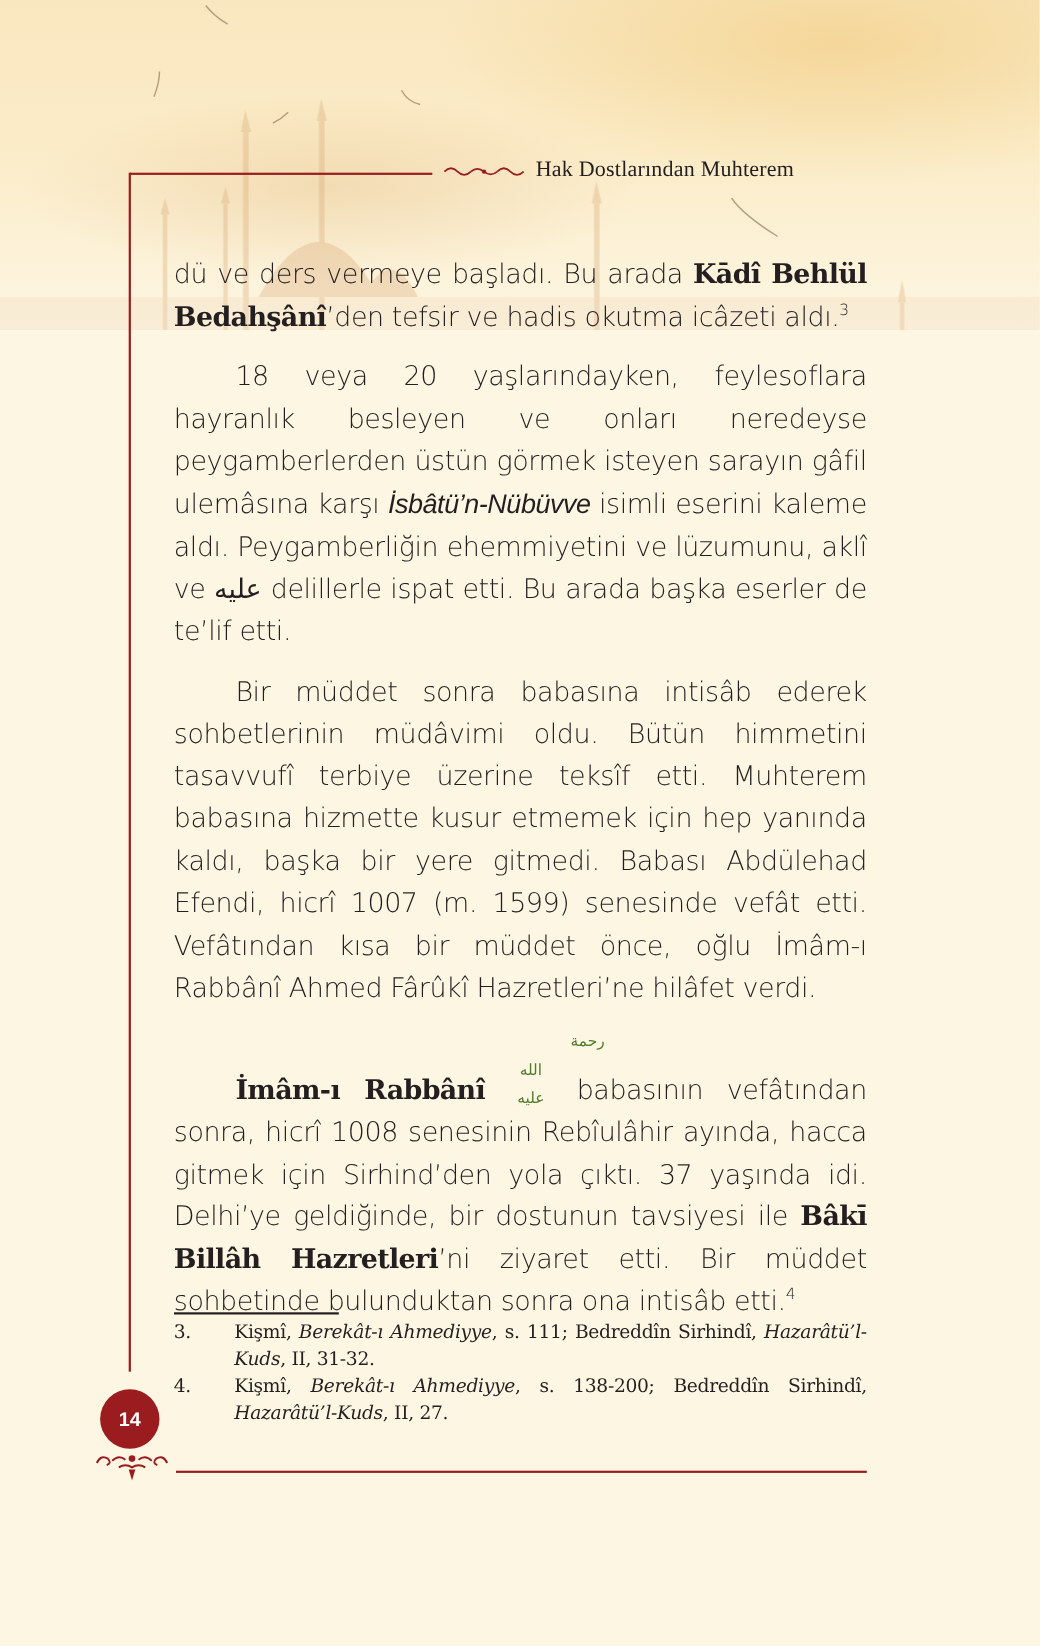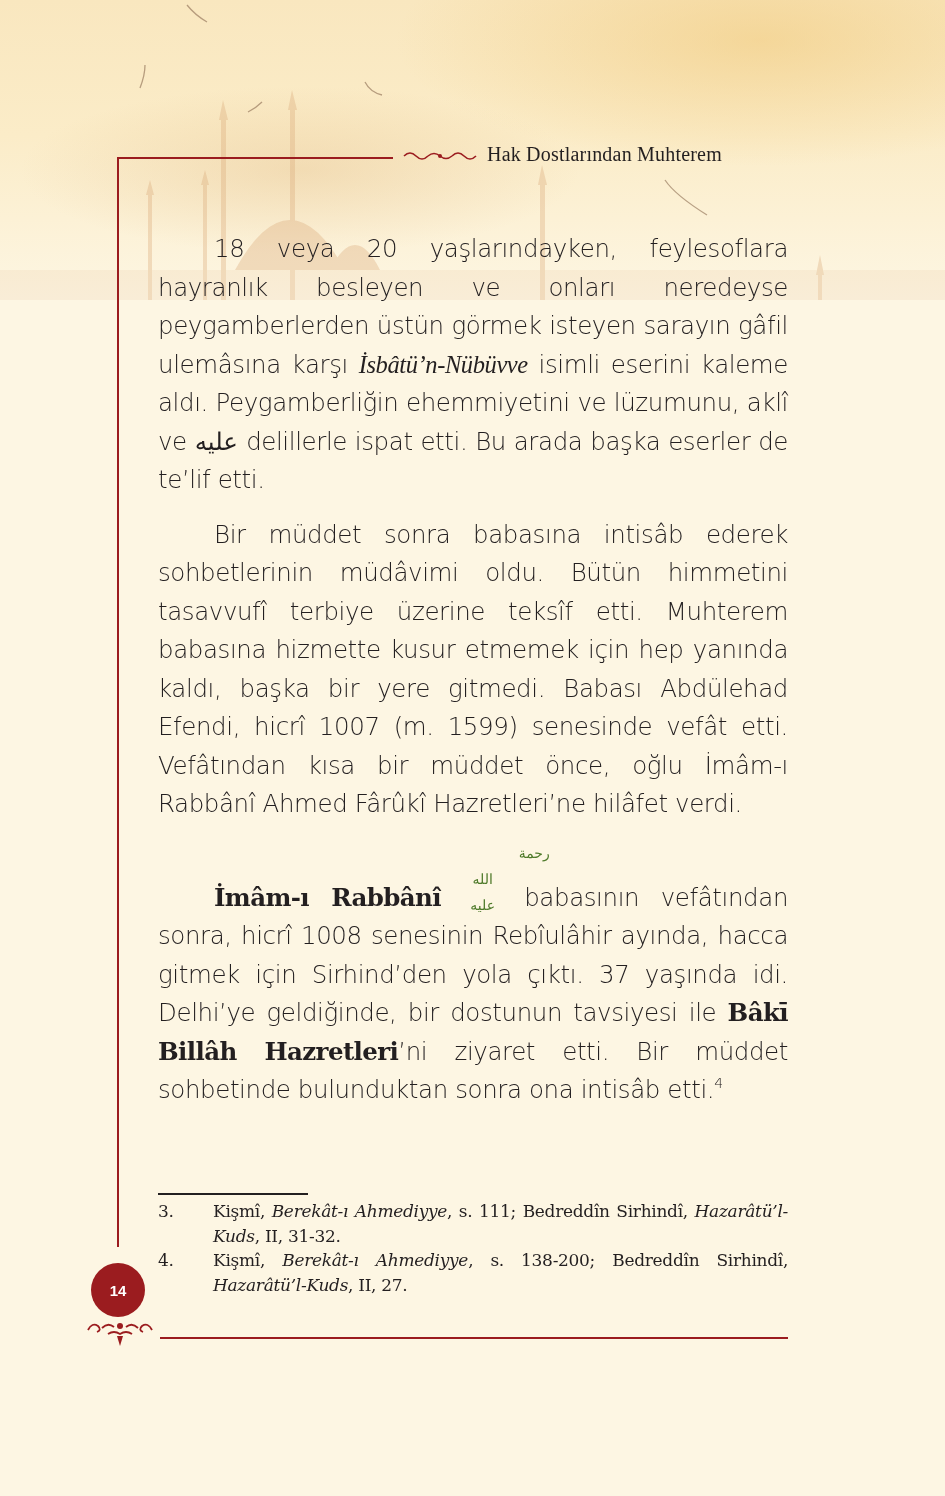--- a/index.html
+++ b/index.html
@@ -30,41 +30,41 @@
     }
     .body-text {
       position: absolute; left: 158px; top: 230px; width: 630px;
       font-family: "DejaVu Sans", sans-serif; font-size: 24.5px; line-height: 38.5px;
       text-align: justify; font-weight: 300;
       letter-spacing: -0.4px;
     }
     .body-text p { margin: 0 0 16px 0; }
     .body-text p.indent { text-indent: 56px; }
     .body-text b { font-family: "DejaVu Serif", serif; font-weight: bold; letter-spacing: -0.6px; }
-    .body-text i { font-family: Liberation Serif, serif; font-style: italic; }
+    .body-text i { font-family: Liberation Sans, sans-serif; font-style: italic; }
     .body-text sup { font-size: 14px; vertical-align: 10px; line-height: 0; }
     .honorific {
       display: inline-block; width: 40px; height: 26px; vertical-align: -4px;
       color: #4e7a2a; font-size: 14px; text-align: center; line-height: 26px;
     }
     .fn-rule {
       position: absolute; left: 158px; top: 1193px; width: 150px; height: 1.5px; background: #231f20;
     }
     .footnotes {
       position: absolute; left: 158px; top: 1199px; width: 630px;
       font-family: "DejaVu Serif", serif; font-size: 17px; line-height: 24.5px;
       letter-spacing: -0.3px;
     }
     .fn { display: flex; }
     .fn-num { width: 55px; flex: none; }
     .fn-text { flex: 1; text-align: justify; }
     .page-badge {
       position: absolute; left: 91px; top: 1263px; width: 54px; height: 54px; border-radius: 50%;
       background: #9b1c1f; color: #fff;
-      font-family: "Liberation Sans", sans-serif; font-weight: bold; font-size: 15px;
+      font-family: "Liberation Sans", sans-serif; font-weight: bold; font-size: 18px;
       display: flex; align-items: center; justify-content: center;
     }
     .bottom-ornament { position: absolute; left: 84px; top: 1318px; }
     .bottom-rule {
       position: absolute; left: 160px; top: 1337px; width: 628px; height: 2px; background: #9b1c1f;
     }
   </style>
 </head>
 <body>
 
@@ -103,20 +103,21 @@
   <g fill="none" stroke="#9b1c1f" stroke-width="1.6">
     <path d="M2,8 Q8,2 14,8 Q20,14 26,8"></path>
     <path d="M26,8 Q32,3 38,8 Q44,13 50,8"></path>
     <path d="M50,8 Q56,2 62,8 Q68,14 74,8"></path>
   </g>
   <circle cx="38" cy="8" r="2" fill="#9b1c1f"></circle>
 </svg>
 <div class="running-head">Hak Dostlarından Muhterem</div>
 
 <div class="body-text">
+  <p><span>dü ve ders vermeye başladı. Bu arada </span><b>Kādî Behlül Bedahşânî</b><span>’den tefsir ve hadis okutma icâzeti aldı.</span><sup>3</sup></p>
   <p class="indent"><span>18 veya 20 yaşlarındayken, feylesoflara hayranlık besleyen ve onları neredeyse peygamberlerden üstün görmek isteyen sarayın gâfil ulemâsına karşı </span><i>İsbâtü’n-Nübüvve</i><span> isimli eserini kaleme aldı. Peygamberliğin ehemmiyetini ve lüzumunu, aklî ve عليه delillerle ispat etti. Bu arada başka eserler de te’lif etti.</span></p>
   <p class="indent"><span>Bir müddet sonra babasına intisâb ederek sohbetlerinin müdâvimi oldu. Bütün himmetini tasavvufî terbiye üzerine teksîf etti. Muhterem babasına hizmette kusur etmemek için hep yanında kaldı, başka bir yere gitmedi. Babası Abdülehad Efendi, hicrî 1007 (m. 1599) senesinde vefât etti. Vefâtından kısa bir müddet önce, oğlu İmâm-ı Rabbânî Ahmed Fârûkî Hazretleri’ne hilâfet verdi.</span></p>
   <p class="indent"><b>İmâm-ı Rabbânî</b> <span class="honorific">رحمة الله عليه</span><span> babasının vefâtından sonra, hicrî 1008 senesinin Rebîulâhir ayında, hacca gitmek için Sirhind’den yola çıktı. 37 yaşında idi. Delhi’ye geldiğinde, bir dostunun tavsiyesi ile </span><b>Bâkī Billâh Hazretleri</b><span>’ni ziyaret etti. Bir müddet sohbetinde bulunduktan sonra ona intisâb etti.</span><sup>4</sup></p>
 </div>
 
 <div class="fn-rule"></div>
 <div class="footnotes">
   <div class="fn">
     <span class="fn-num">3.</span>
     <span class="fn-text"><span>Kişmî, </span><i>Berekât-ı Ahmediyye</i><span>, s. 111; Bedreddîn Sirhindî, </span><i>Hazarâtü’l-Kuds</i><span>, II, 31-32.</span></span>

